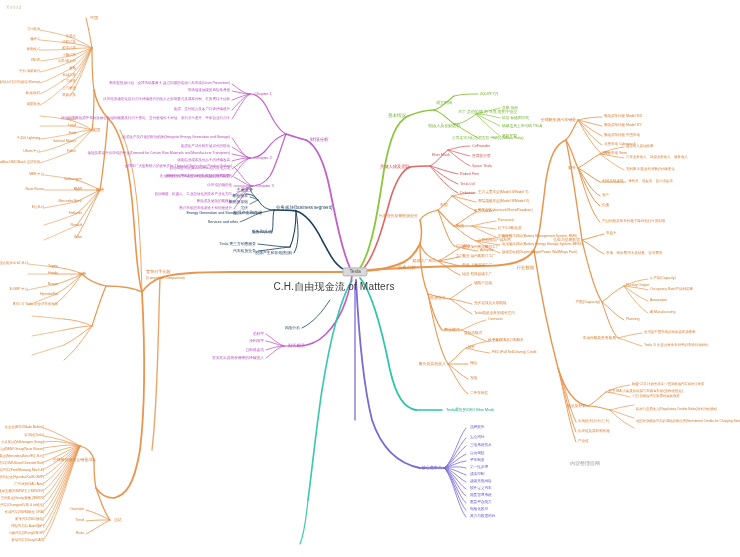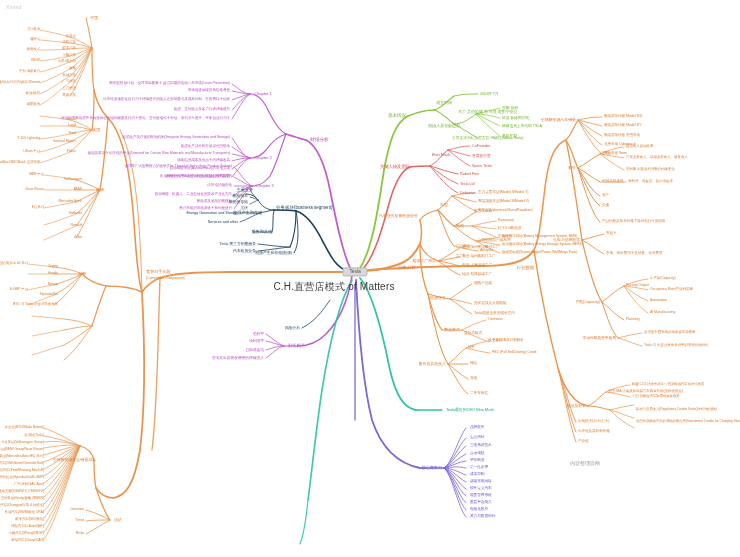--- a/index.html
+++ b/index.html
@@ -365,21 +365,21 @@
 
       <g stroke="#e8964f" opacity="0.85">
         <path d="M160,278 C158,330 158,400 152,450" stroke-width="1.4"></path>
         <path d="M142,292 C140,220 136,160 120,130" stroke-width="1.0"></path>
       </g>
 
     </g>
   </svg>
 
   <div class="node root" style="left:355px;top:272px;">Tesla</div>
-  <div class="title" style="left:334px;top:287px;">C.H.直营店模式 of Matters</div>
+  <div class="title" style="left:334px;top:287px;">C.H.自由现金流 of Matters</div>
   <div class="legend-note" style="left:585px;top:463px;">内容整理自网</div>
 
   <div class="node l-right" style="left:276px;top:208px;font-size:4.6px;color:#1c3f5c;">业务板块(business segment)</div>
   <div class="node l-left" style="left:253px;top:190px;font-size:4.2px;color:#1c3f5c;">主要业务</div>
   <div class="node l-left" style="left:248px;top:196px;font-size:4px;color:#1c3f5c;">新能源车</div>
   <div class="node l-left" style="left:248px;top:202px;font-size:4px;color:#1c3f5c;">新能源存储</div>
   <div class="node l-left" style="left:248px;top:208px;font-size:4px;color:#1c3f5c;">光伏</div>
   <div class="node l-left" style="left:262px;top:213px;font-size:4.2px;color:#1c3f5c;">能源产生和存储</div>
   <div class="node l-left" style="left:238px;top:213px;font-size:3.8px;color:#1c3f5c;">Energy Generation and Storage</div>
   <div class="node l-left" style="left:238px;top:222px;font-size:3.8px;color:#1c3f5c;">Services and other</div>

